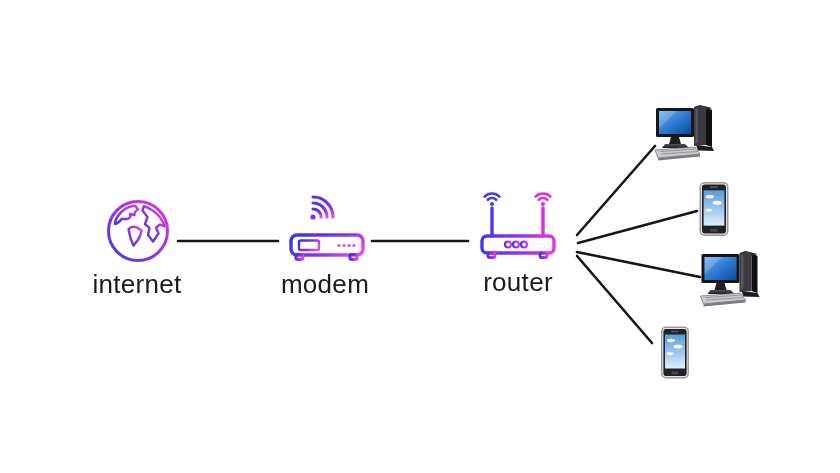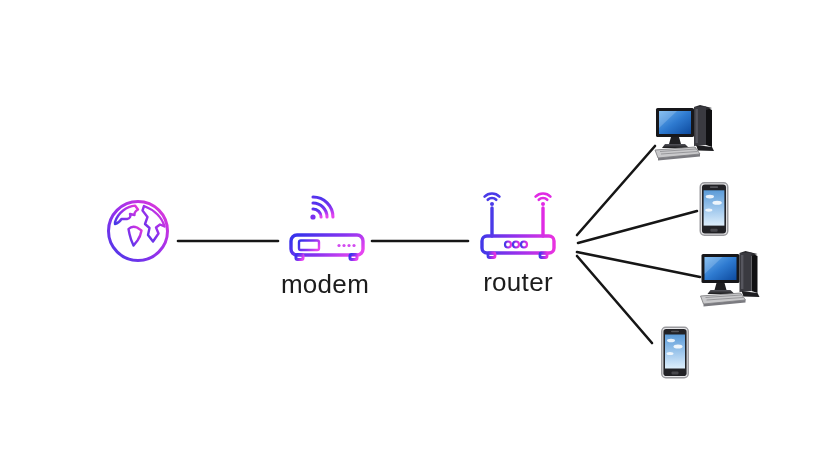--- a/index.html
+++ b/index.html
@@ -112,20 +112,21 @@
         <rect x="5" y="49" width="72" height="17" rx="5" stroke-width="3.4"></rect>
         <circle cx="31" cy="57.5" r="3" stroke-width="2.2"></circle>
         <circle cx="39" cy="57.5" r="3" stroke-width="2.2"></circle>
         <circle cx="47" cy="57.5" r="3" stroke-width="2.2"></circle>
         <rect x="11" y="66" width="7" height="4.5" rx="1.5" stroke-width="2.8"></rect>
         <rect x="63" y="66" width="7" height="4.5" rx="1.5" stroke-width="2.8"></rect>
       </g>
     </g>
   </svg>
 
+  <div class="node-label" style="left:57px;top:271px;">internet</div>
   <div class="node-label" style="left:438px;top:269px;">router</div>
   <div class="node-label" style="left:245px;top:271px;">modem</div>
 
   <svg class="abs icon" style="left:654px;top:101px;" width="62" height="62" viewBox="0 0 62 62">
     <defs>
       <linearGradient id="scr1" x1="0" y1="0" x2="1" y2="1">
         <stop offset="0" stop-color="#6db2ef"></stop>
           <stop offset="0.5" stop-color="#2e7ad0"></stop>
           <stop offset="1" stop-color="#0d4a9e"></stop>
       </linearGradient>

